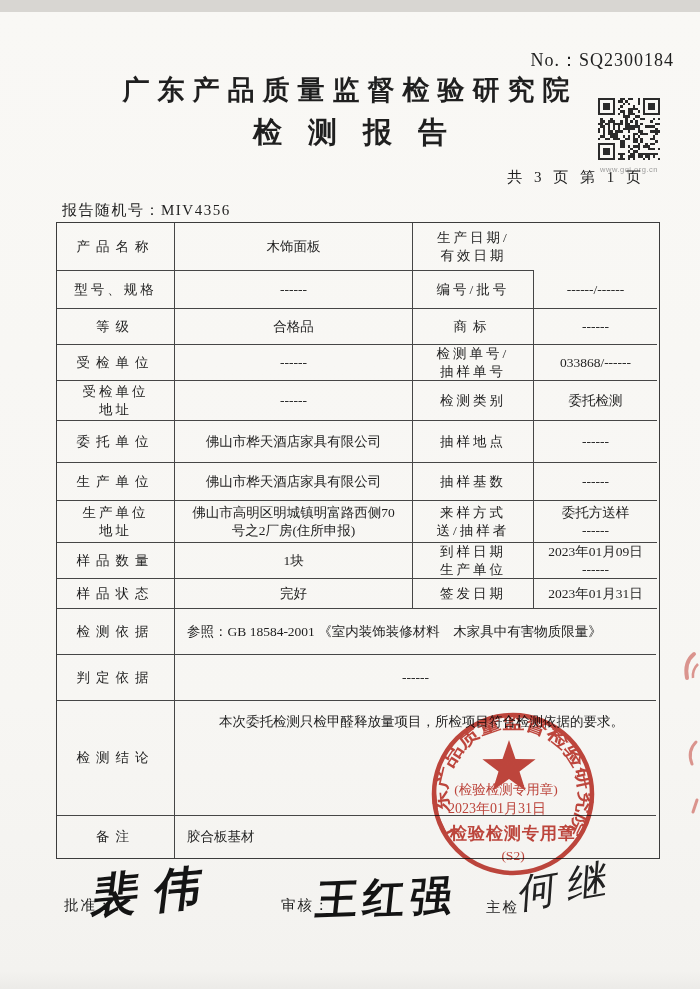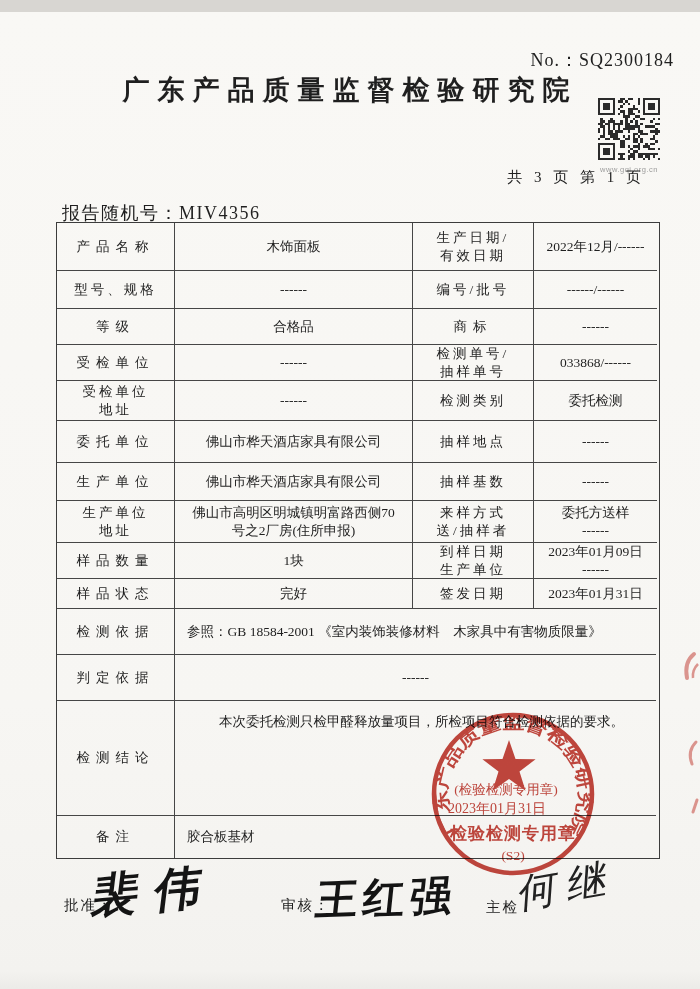--- a/index.html
+++ b/index.html
@@ -12,21 +12,21 @@
   .paper::after{content:"";position:absolute;left:0;right:0;bottom:0;height:7px;
     background:linear-gradient(180deg,rgba(0,0,0,0),rgba(0,0,0,0.10));pointer-events:none;}
   .abs{position:absolute;}
   
   .doc-no{top:36px;right:26px;font-size:18px;letter-spacing:1px;}
   .institute{top:60px;left:0;width:100%;text-align:center;font-size:27px;font-weight:bold;letter-spacing:8px;}
   .report-title{top:101px;left:0;width:100%;text-align:center;font-size:29px;font-weight:bold;letter-spacing:26px;text-indent:26px;}
   .qr-block{top:86px;left:596px;width:66px;text-align:center;}
   .qr-caption{font-size:7.5px;color:#9b9b9b;letter-spacing:.5px;margin-top:1px;font-family:Liberation Sans, sans-serif;}
   .page-info{top:156px;right:55px;font-size:15px;letter-spacing:4px;}
-  .random-no{top:189px;left:62px;font-size:18px;letter-spacing:1.5px;}
+  .random-no{top:189px;left:62px;font-size:15px;letter-spacing:1.5px;}
   
   .report-table{top:210px;left:56px;width:602px;border:1.5px solid #3c3c3c;background:transparent;}
   .tr{display:flex;}
   .td{box-sizing:border-box;border-right:1px solid #464646;border-bottom:1px solid #464646;
       display:flex;flex-direction:column;justify-content:center;align-items:center;
       font-size:13.5px;line-height:1.3;text-align:center;}
   .td:last-child{border-right:none;}
   .tr:last-child .td{border-bottom:none;}
   .c0{width:118px;} .c1{width:238px;} .c2{width:121px;} .c3{width:123px;} .cw{width:481px;}
   .lab{letter-spacing:6px;} .lab2{letter-spacing:3px;}
@@ -49,20 +49,21 @@
   
   .edge-red{top:638px;left:676px;opacity:.55;filter:blur(.6px);}
 </style>
 </head>
 <body>
 
 <div class="paper">
 
   <div class="abs doc-no">No.：SQ2300184</div>
   <div class="abs institute">广东产品质量监督检验研究院</div>
+  <div class="abs report-title">检测报告</div>
 
   <div class="abs qr-block">
     <svg id="qr-svg" width="62" height="62" viewBox="0 0 62 62" fill="#2b2b2b" shape-rendering="crispEdges">
         <rect x="0.00" y="0.00" width="2.48" height="2.48"></rect>
         <rect x="2.48" y="0.00" width="2.48" height="2.48"></rect>
         <rect x="4.96" y="0.00" width="2.48" height="2.48"></rect>
         <rect x="7.44" y="0.00" width="2.48" height="2.48"></rect>
         <rect x="9.92" y="0.00" width="2.48" height="2.48"></rect>
         <rect x="12.40" y="0.00" width="2.48" height="2.48"></rect>
         <rect x="14.88" y="0.00" width="2.48" height="2.48"></rect>
@@ -368,21 +369,20 @@
 
   <div class="abs report-table">
 
     <div class="tr h1">
       <div class="td c0 lab">产品名称</div>
       <div class="td c1">木饰面板</div>
       <div class="td c2 lab2">
         <span>生产日期/</span>
         <span>有效日期</span>
       </div>
-      <div class="td c3">2022年12月/------</div>
     </div>
 
     <div class="tr h2">
       <div class="td c0 lab2">型号、规格</div>
       <div class="td c1">------</div>
       <div class="td c2 lab2">编号/批号</div>
       <div class="td c3">------/------</div>
     </div>
 
     <div class="tr h3">

